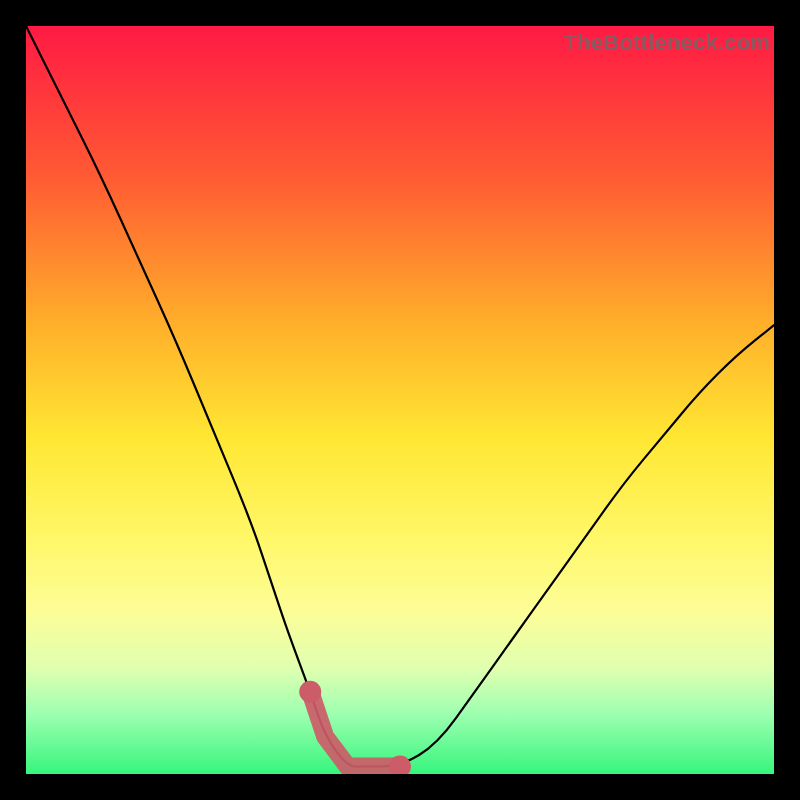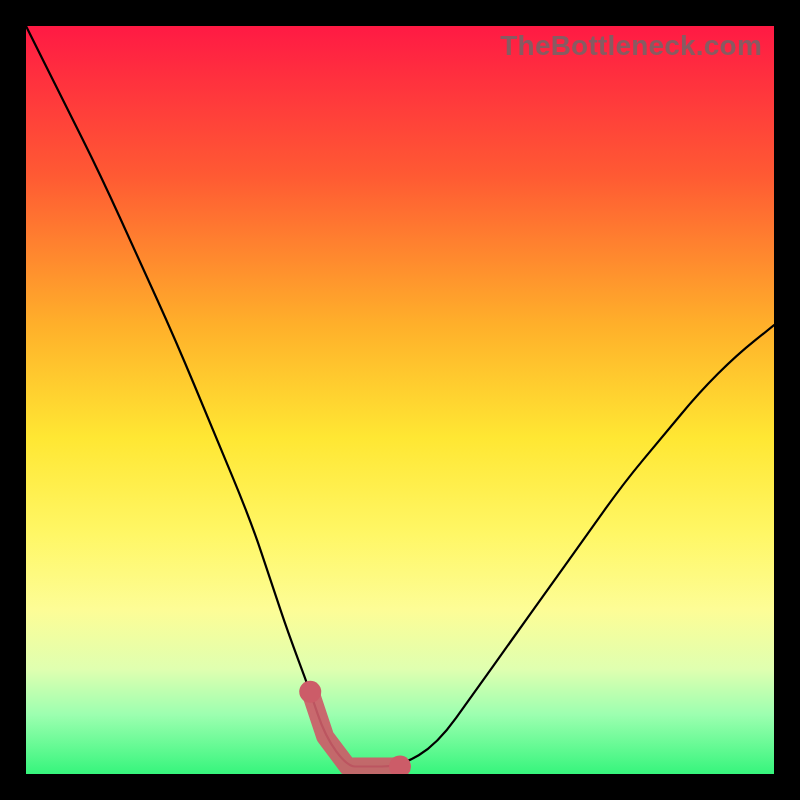--- a/index.html
+++ b/index.html
@@ -38,23 +38,23 @@
   svg.curve {
     position: absolute;
     left: 0;
     top: 0;
     width: 748px;
     height: 748px;
   }
   .watermark {
     position: absolute;
     top: 4px;
-    right: 12px;
+    right: 4px;
     font-family: Arial, Helvetica, sans-serif;
-    font-size: 28px;
+    font-size: 22px;
     font-weight: 600;
     color: #6a6a6a;
     opacity: 0.8;
     letter-spacing: 0.2px;
   }
 </style>
 </head>
 <body>
 
 <div class="frame">

